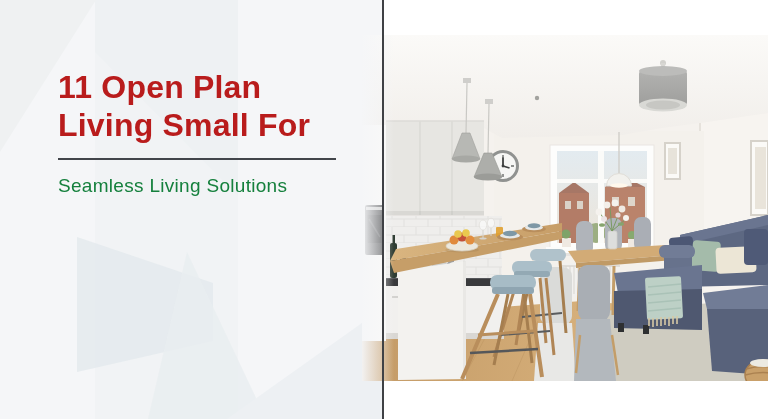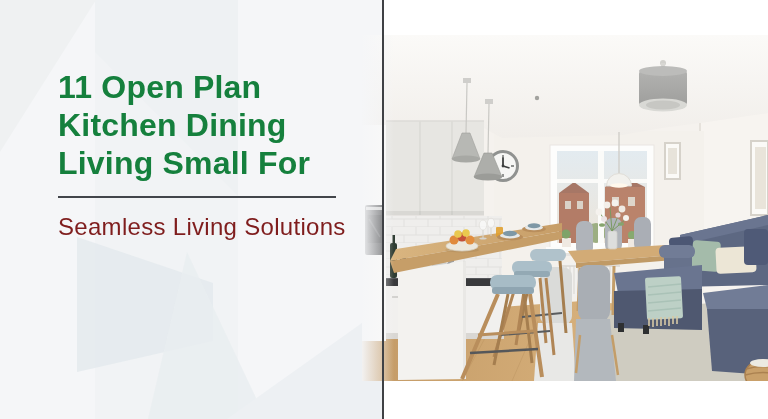--- a/index.html
+++ b/index.html
@@ -10,24 +10,24 @@
   
   .left-panel{position:absolute;left:0;top:0;width:383px;height:419px;background:#f5f6f8;overflow:hidden;}
   .deco{position:absolute;inset:0;}
   .deco.band{left:95px;width:143px;background:#f1f3f5;}
   .deco.s1{background:#eef1f3;clip-path:polygon(95px 0,238px 0,238px 196px,95px 52px);}
   .deco.s2{background:#eff1f2;clip-path:polygon(0 0,96px 0,0 152px);}
   .deco.s4{background:#e2e8ec;opacity:.75;clip-path:polygon(77px 237px,213px 283px,213px 341px,77px 372px);}
   .deco.s5{background:#e9edf0;opacity:.8;clip-path:polygon(187px 252px,266px 419px,148px 419px);}
   .deco.s6{background:#edf0f3;clip-path:polygon(227px 419px,383px 308px,383px 419px);}
   .text-block{position:absolute;left:58px;top:68px;width:300px;}
-  .title{margin:0;font-weight:700;font-size:32px;line-height:38px;letter-spacing:.2px;color:#15803d;}
+  .title{margin:0;font-weight:700;font-size:32px;line-height:38px;letter-spacing:.2px;color:#b91c1c;}
   .title span{display:block;}
   .rule{margin-top:14px;width:278px;height:2px;background:#42454b;}
-  .subtitle{margin-top:15px;font-weight:400;font-size:24px;letter-spacing:.3px;color:#7f1d1d;}
+  .subtitle{margin-top:15px;font-weight:400;font-size:19px;letter-spacing:.3px;color:#15803d;}
   
   .photo{position:absolute;left:362px;top:35px;width:406px;height:346px;}
   .photo svg{display:block;}
   .photo-fade{position:absolute;left:362px;top:35px;width:32px;height:346px;
     background:linear-gradient(90deg,rgba(245,246,248,.95) 0%,rgba(245,246,248,.55) 55%,rgba(245,246,248,0) 100%);}
   .vline{position:absolute;left:382px;top:0;width:2px;height:419px;background:#3f4145;}
 </style>
 </head>
 <body>
 
@@ -36,21 +36,20 @@
   <div class="left-panel">
     <div class="deco band"></div>
     <div class="deco s1"></div>
     <div class="deco s2"></div>
     <div class="deco s4"></div>
     <div class="deco s5"></div>
     <div class="deco s6"></div>
     <div class="text-block">
       <h1 class="title">
         <span>11 Open Plan</span>
-        <span>Kitchen Dining</span>
         <span>Living Small For</span>
       </h1>
       <div class="rule"></div>
       <div class="subtitle">Seamless Living Solutions</div>
     </div>
   </div>
 
   <div class="photo">
     <svg width="406" height="346" viewBox="0 0 406 346" xmlns="http://www.w3.org/2000/svg">
       <defs>

